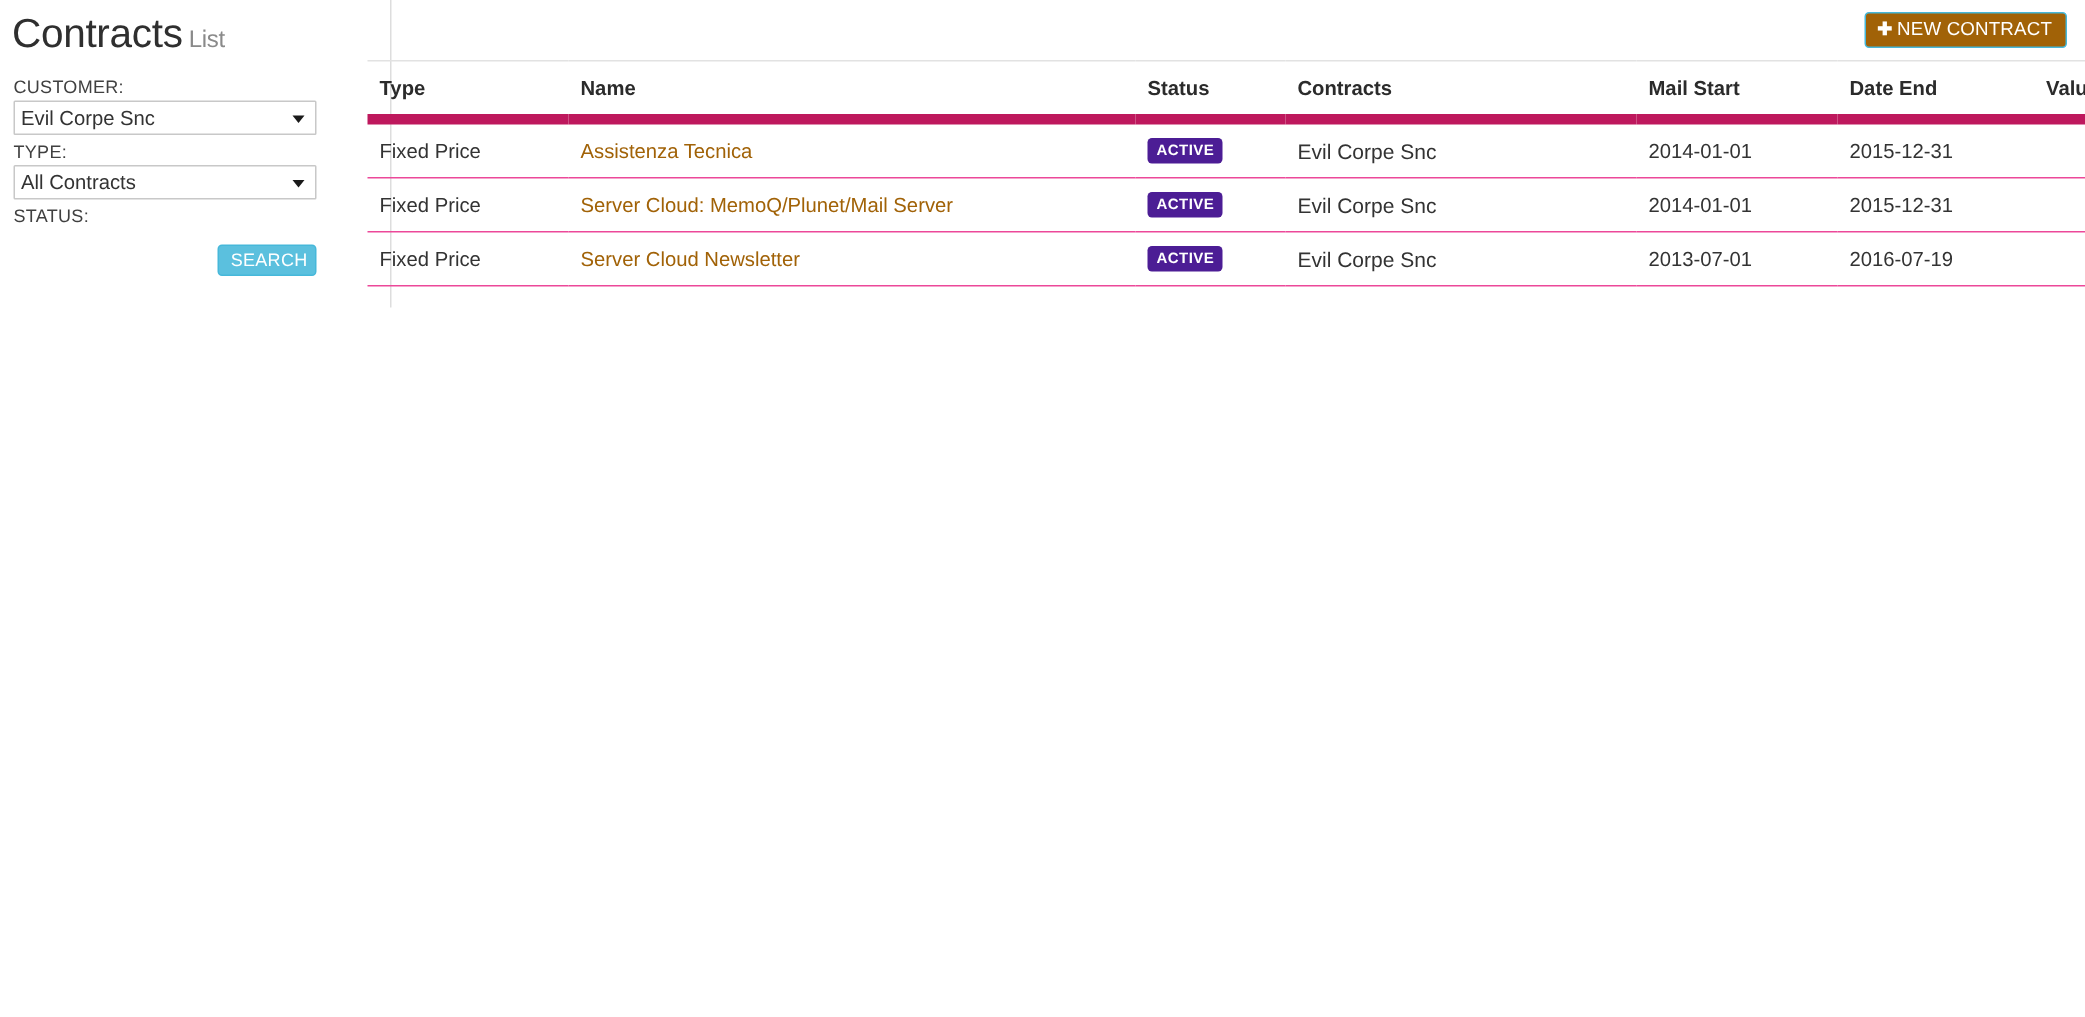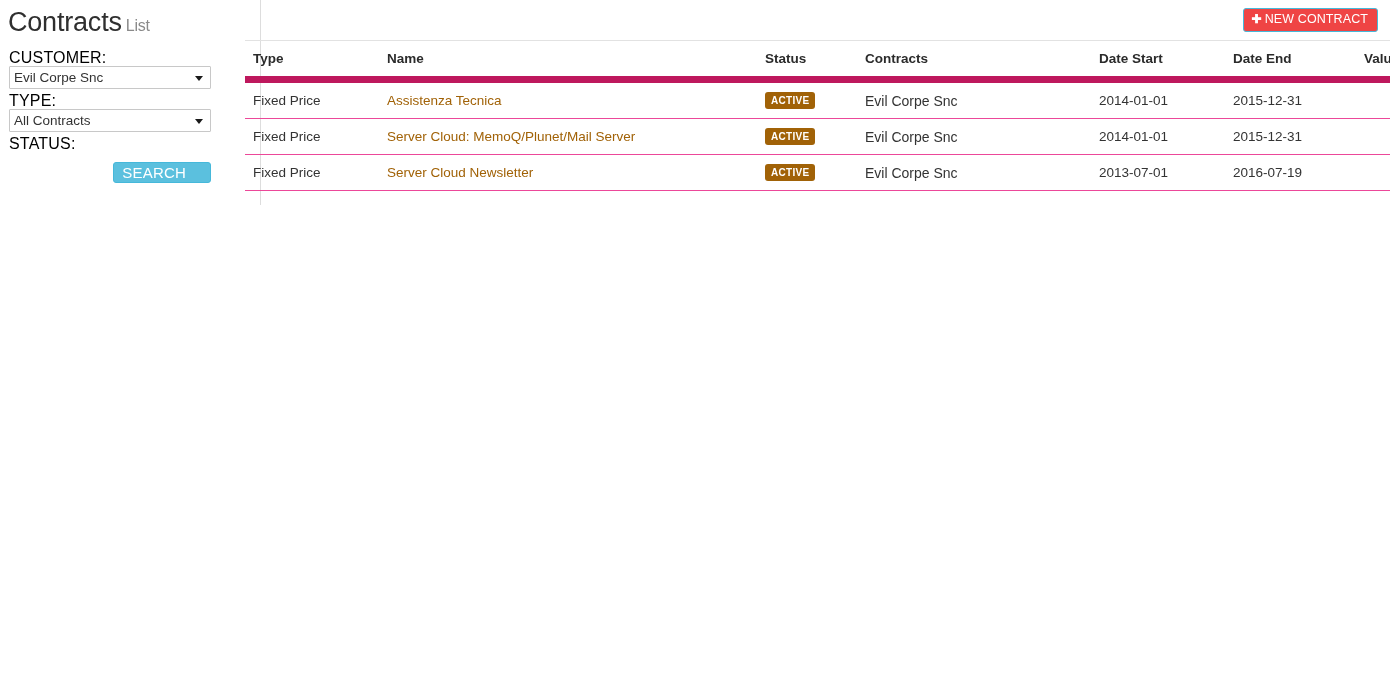--- a/index.html
+++ b/index.html
@@ -59,22 +59,22 @@
     font-weight: 400;
     margin-left: 4px;
   }
 
   
   .filters {
     padding: 4px 16px 0 9px;
   }
   .field-label {
     display: block;
-    font-size: 16px;
-    color: #000000;
+    font-size: 12px;
+    color: #404040;
     font-weight: 400;
     letter-spacing: 0.2px;
     margin: 4px 0 1px 0;
     line-height: 15px;
   }
   .select-wrap {
     position: relative;
     width: 202px;
   }
   select.form-select {
@@ -111,38 +111,38 @@
     text-align: right;
     margin-top: 11px;
   }
   .btn-search {
     display: inline-block;
     background: #5bc0de;
     border: 1px solid #46b8da;
     border-radius: 3px;
     color: #ffffff;
     font-family: "Liberation Sans", sans-serif;
-    font-size: 15px;
+    font-size: 12px;
     letter-spacing: 0.2px;
-    padding: 3px 24px 3px 8px;
+    padding: 3px 5px 3px 8px;
     line-height: 13px;
     cursor: pointer;
   }
 
   
   .toolbar {
     position: relative;
     height: 40px;
   }
   .btn-new {
     position: absolute;
     right: 0;
     top: 8px;
     display: inline-block;
-    background: #ef4444;
+    background: #a16207;
     border: 1px solid #46b8da;
     border-radius: 3px;
     color: #ffffff;
     font-family: "Liberation Sans", sans-serif;
     font-size: 12.5px;
     letter-spacing: 0.1px;
     padding: 3px 9px 4px 8px;
     line-height: 15px;
     cursor: pointer;
     white-space: nowrap;
@@ -198,21 +198,21 @@
   }
 
   .cust-cell {
     font-family: "Liberation Sans", sans-serif;
     font-size: 14px;
     color: #2b2b2b;
   }
 
   .badge-active {
     display: inline-block;
-    background: #a16207;
+    background: #4c1d95;
     color: #ffffff;
     font-size: 10px;
     font-weight: bold;
     letter-spacing: 0.3px;
     border-radius: 3px;
     padding: 3px 6px 3px 6px;
     line-height: 11px;
     vertical-align: middle;
   }
 </style>
@@ -260,21 +260,21 @@
       <button class="btn-new"><span class="plus">✚</span><span>NEW CONTRACT</span></button>
     </div>
 
     <table class="contracts">
       <thead>
         <tr>
           <th class="col-type">Type</th>
           <th class="col-name">Name</th>
           <th class="col-status">Status</th>
           <th class="col-cust">Contracts</th>
-          <th class="col-dstart">Date Start</th>
+          <th class="col-dstart">Mail Start</th>
           <th class="col-dend">Date End</th>
           <th class="col-value">Value</th>
         </tr>
       </thead>
       <tbody>
 
         <tr>
           <td class="col-type">Fixed Price</td>
           <td class="col-name"><a class="name-link">Assistenza Tecnica</a></td>
           <td class="col-status"><span class="badge-active">ACTIVE</span></td>

